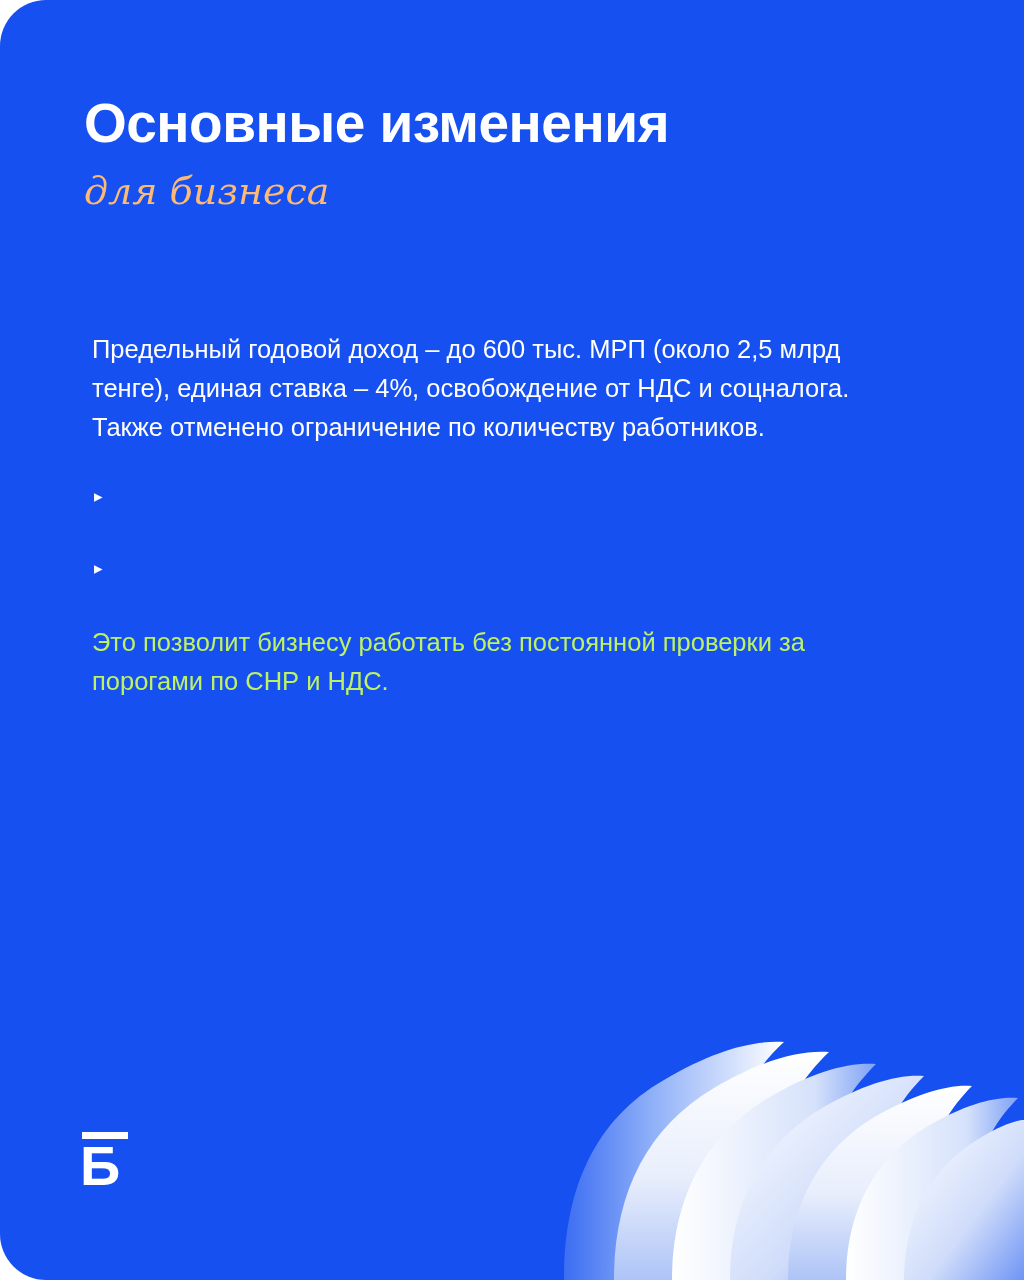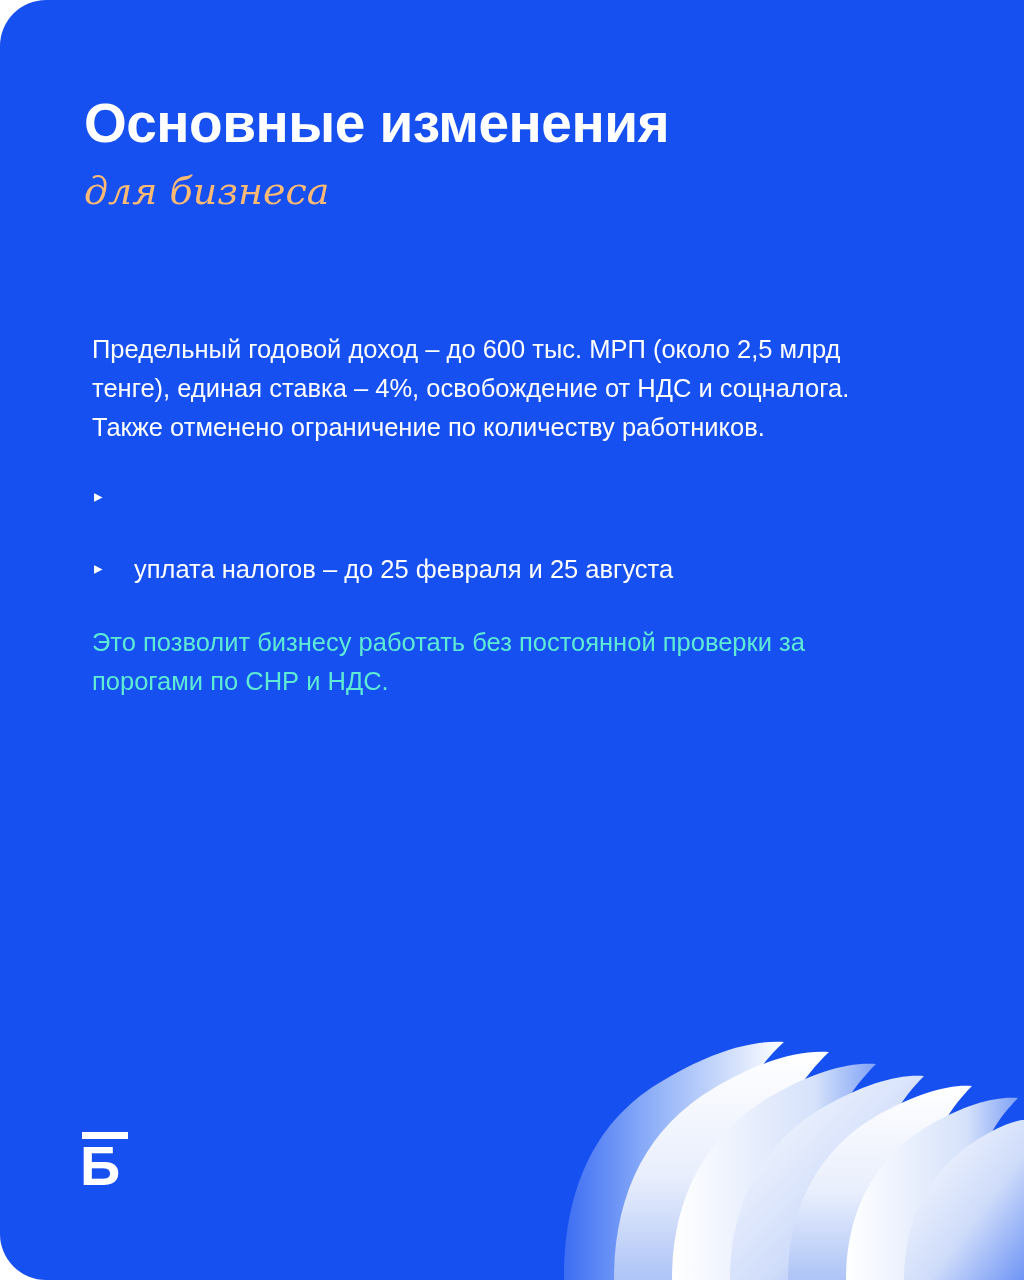--- a/index.html
+++ b/index.html
@@ -88,21 +88,21 @@
     padding-left: 2px;
   }
   .bullet-text {
     font-size: 25.5px;
     line-height: 36px;
     color: #ffffff;
   }
   .final-para {
     font-size: 25.5px;
     line-height: 39px;
-    color: #5eead4;
+    color: #bef264;
     margin: 18px 0 0 0;
   }
   .logo {
     position: absolute;
     left: 80px;
     bottom: 86px;
     width: 58px;
     height: 62px;
   }
   .logo-bar {
@@ -145,21 +145,20 @@
 
     <div class="body-block">
       <p class="para">Предельный годовой доход – до 600 тыс. МРП (около 2,5 млрд тенге), единая ставка – 4%, освобождение от НДС и соцналога. Также отменено ограничение по количеству работников.</p>
 
       <ul class="bullets">
         <li class="bullet">
           <span class="bullet-marker">▸</span>
         </li>
         <li class="bullet">
           <span class="bullet-marker">▸</span>
-          <span class="bullet-text">уплата налогов – до 25 февраля и 25 августа</span>
         </li>
       </ul>
 
       <p class="final-para">Это позволит бизнесу работать без постоянной проверки за порогами по СНР и НДС.</p>
     </div>
 
     <div class="logo">
       <div class="logo-bar"></div>
       <div class="logo-b">Б</div>
     </div>

